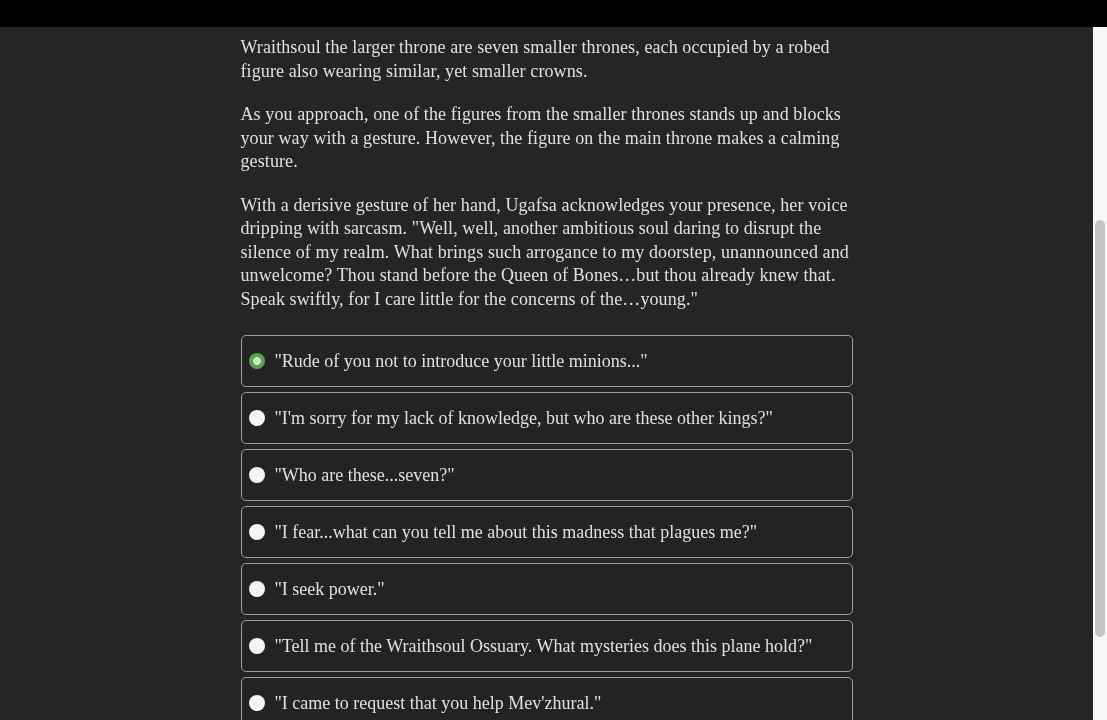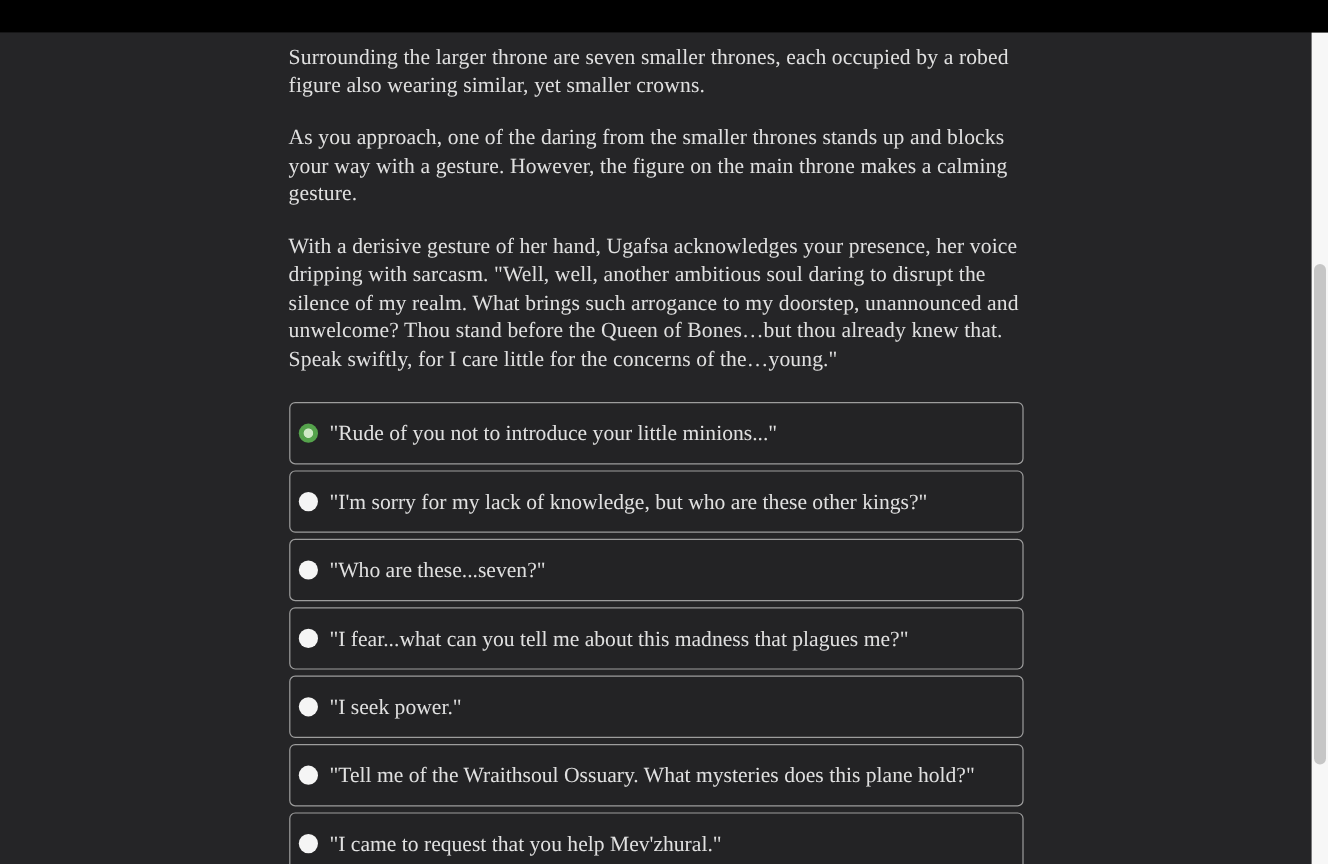--- a/index.html
+++ b/index.html
@@ -88,22 +88,22 @@
 </style>
 </head>
 <body>
 
 <div class="viewport">
   <div class="top-bar"></div>
 
   <div class="content">
     <div class="column">
       <div class="story">
-          <p class="story-para">Surrounding the larger throne are seven smaller thrones, each occupied by a robed figure also wearing similar, yet smaller crowns.</p>
-          <p class="story-para">As you approach, one of the daring from the smaller thrones stands up and blocks your way with a gesture. However, the figure on the main throne makes a calming gesture.</p>
+          <p class="story-para">Wraithsoul the larger throne are seven smaller thrones, each occupied by a robed figure also wearing similar, yet smaller crowns.</p>
+          <p class="story-para">As you approach, one of the figures from the smaller thrones stands up and blocks your way with a gesture. However, the figure on the main throne makes a calming gesture.</p>
           <p class="story-para">With a derisive gesture of her hand, Ugafsa acknowledges your presence, her voice dripping with sarcasm. "Well, well, another ambitious soul daring to disrupt the silence of my realm. What brings such arrogance to my doorstep, unannounced and unwelcome? Thou stand before the Queen of Bones…but thou already knew that. Speak swiftly, for I care little for the concerns of the…young."</p>
         </div>
       <div class="choices">
           <label class="choice selected">
     <span class="radio"></span>
     <span class="choice-label">"Rude of you not to introduce your little minions..."</span>
   </label>
           <label class="choice">
     <span class="radio"></span>
     <span class="choice-label">"I'm sorry for my lack of knowledge, but who are these other kings?"</span>

